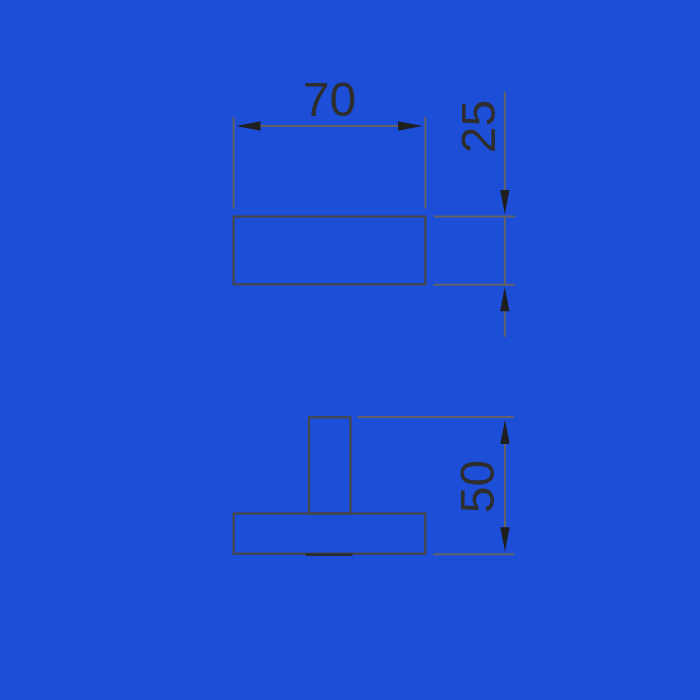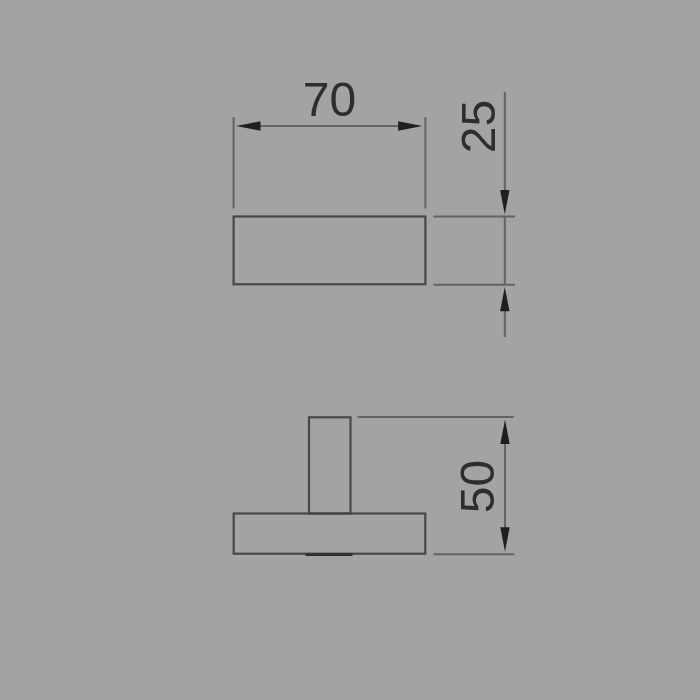--- a/index.html
+++ b/index.html
@@ -1,16 +1,16 @@
 <!DOCTYPE html>
 <html><head>
 <meta charset="utf-8">
 <style>
   html,body{margin:0;padding:0;background:#ffffff;}
-  #stage{width:700px;height:700px;position:relative;background:#a3a3a3;}
+  #stage{width:700px;height:700px;position:relative;background:#1d4ed8;}
   svg{display:block;filter:blur(0.55px);}
   text{font-family:"Liberation Sans", sans-serif;fill:#2e2e2e;}
 </style>
 </head>
 <body>
 
 <div id="stage">
 <svg width="700" height="700" viewBox="0 0 700 700">
 
   <rect x="233.6" y="216.5" width="191.8" height="67.8" fill="none" stroke="#474747" stroke-width="2.2"></rect>

